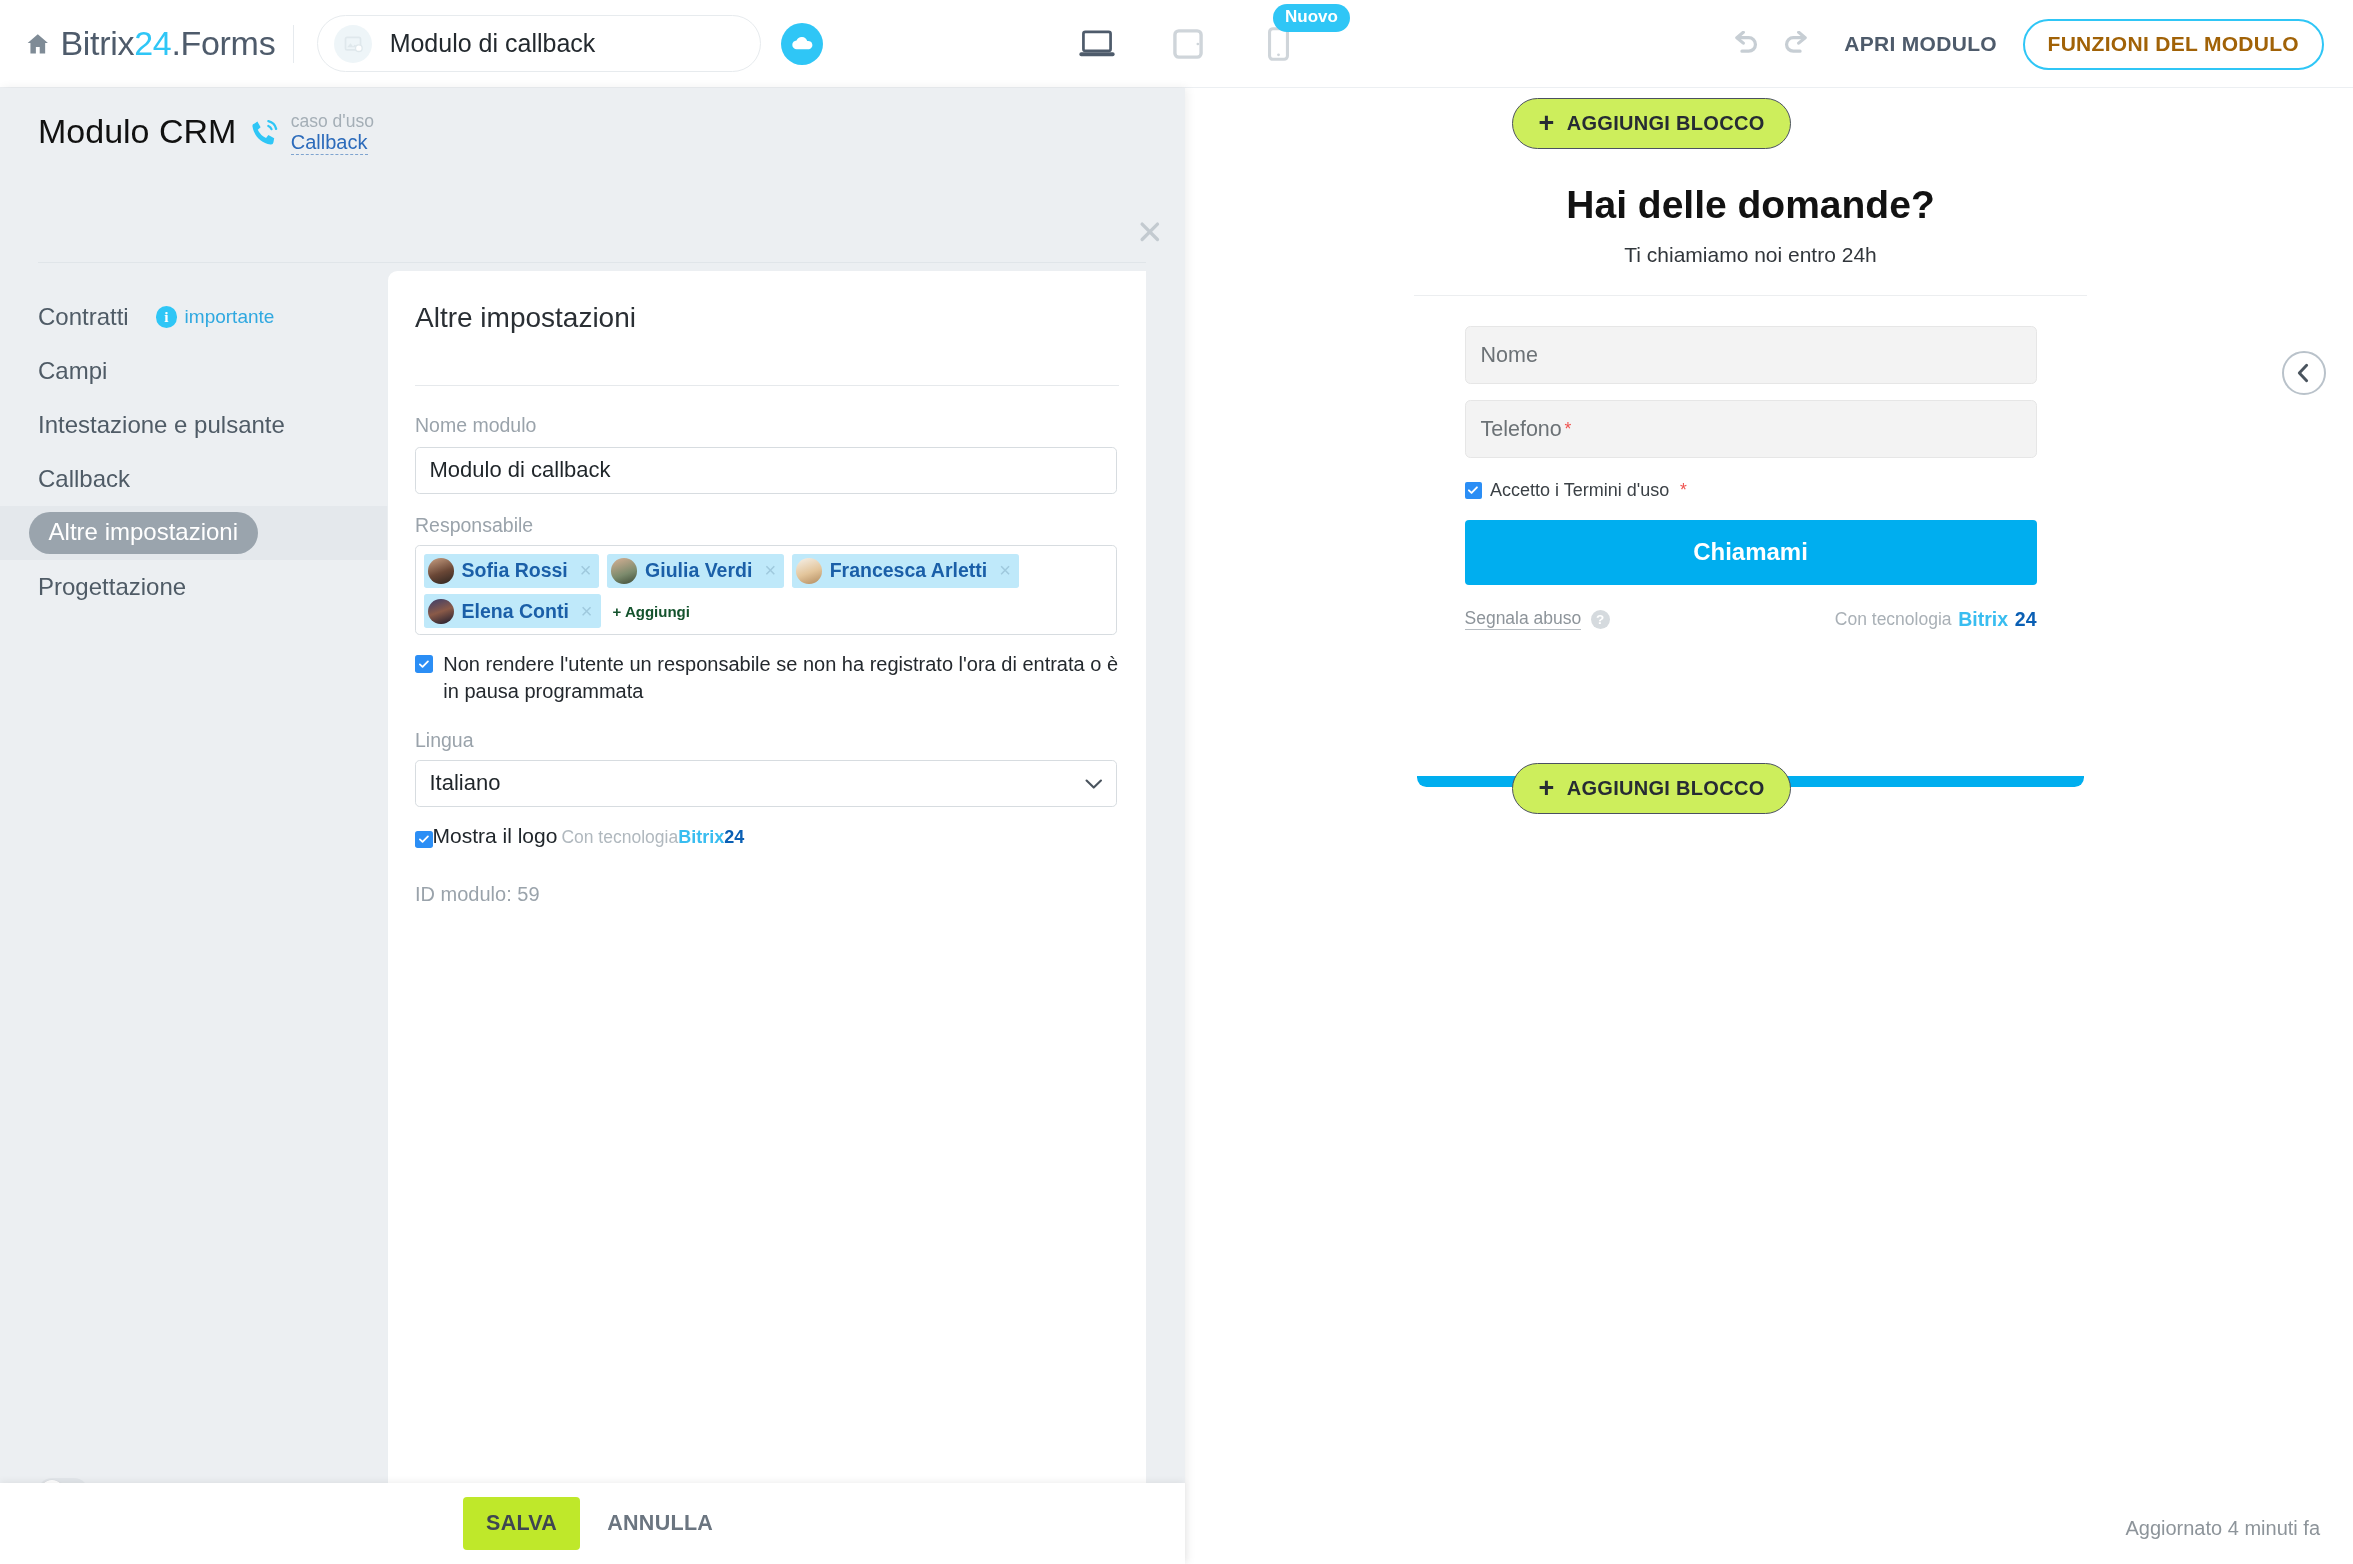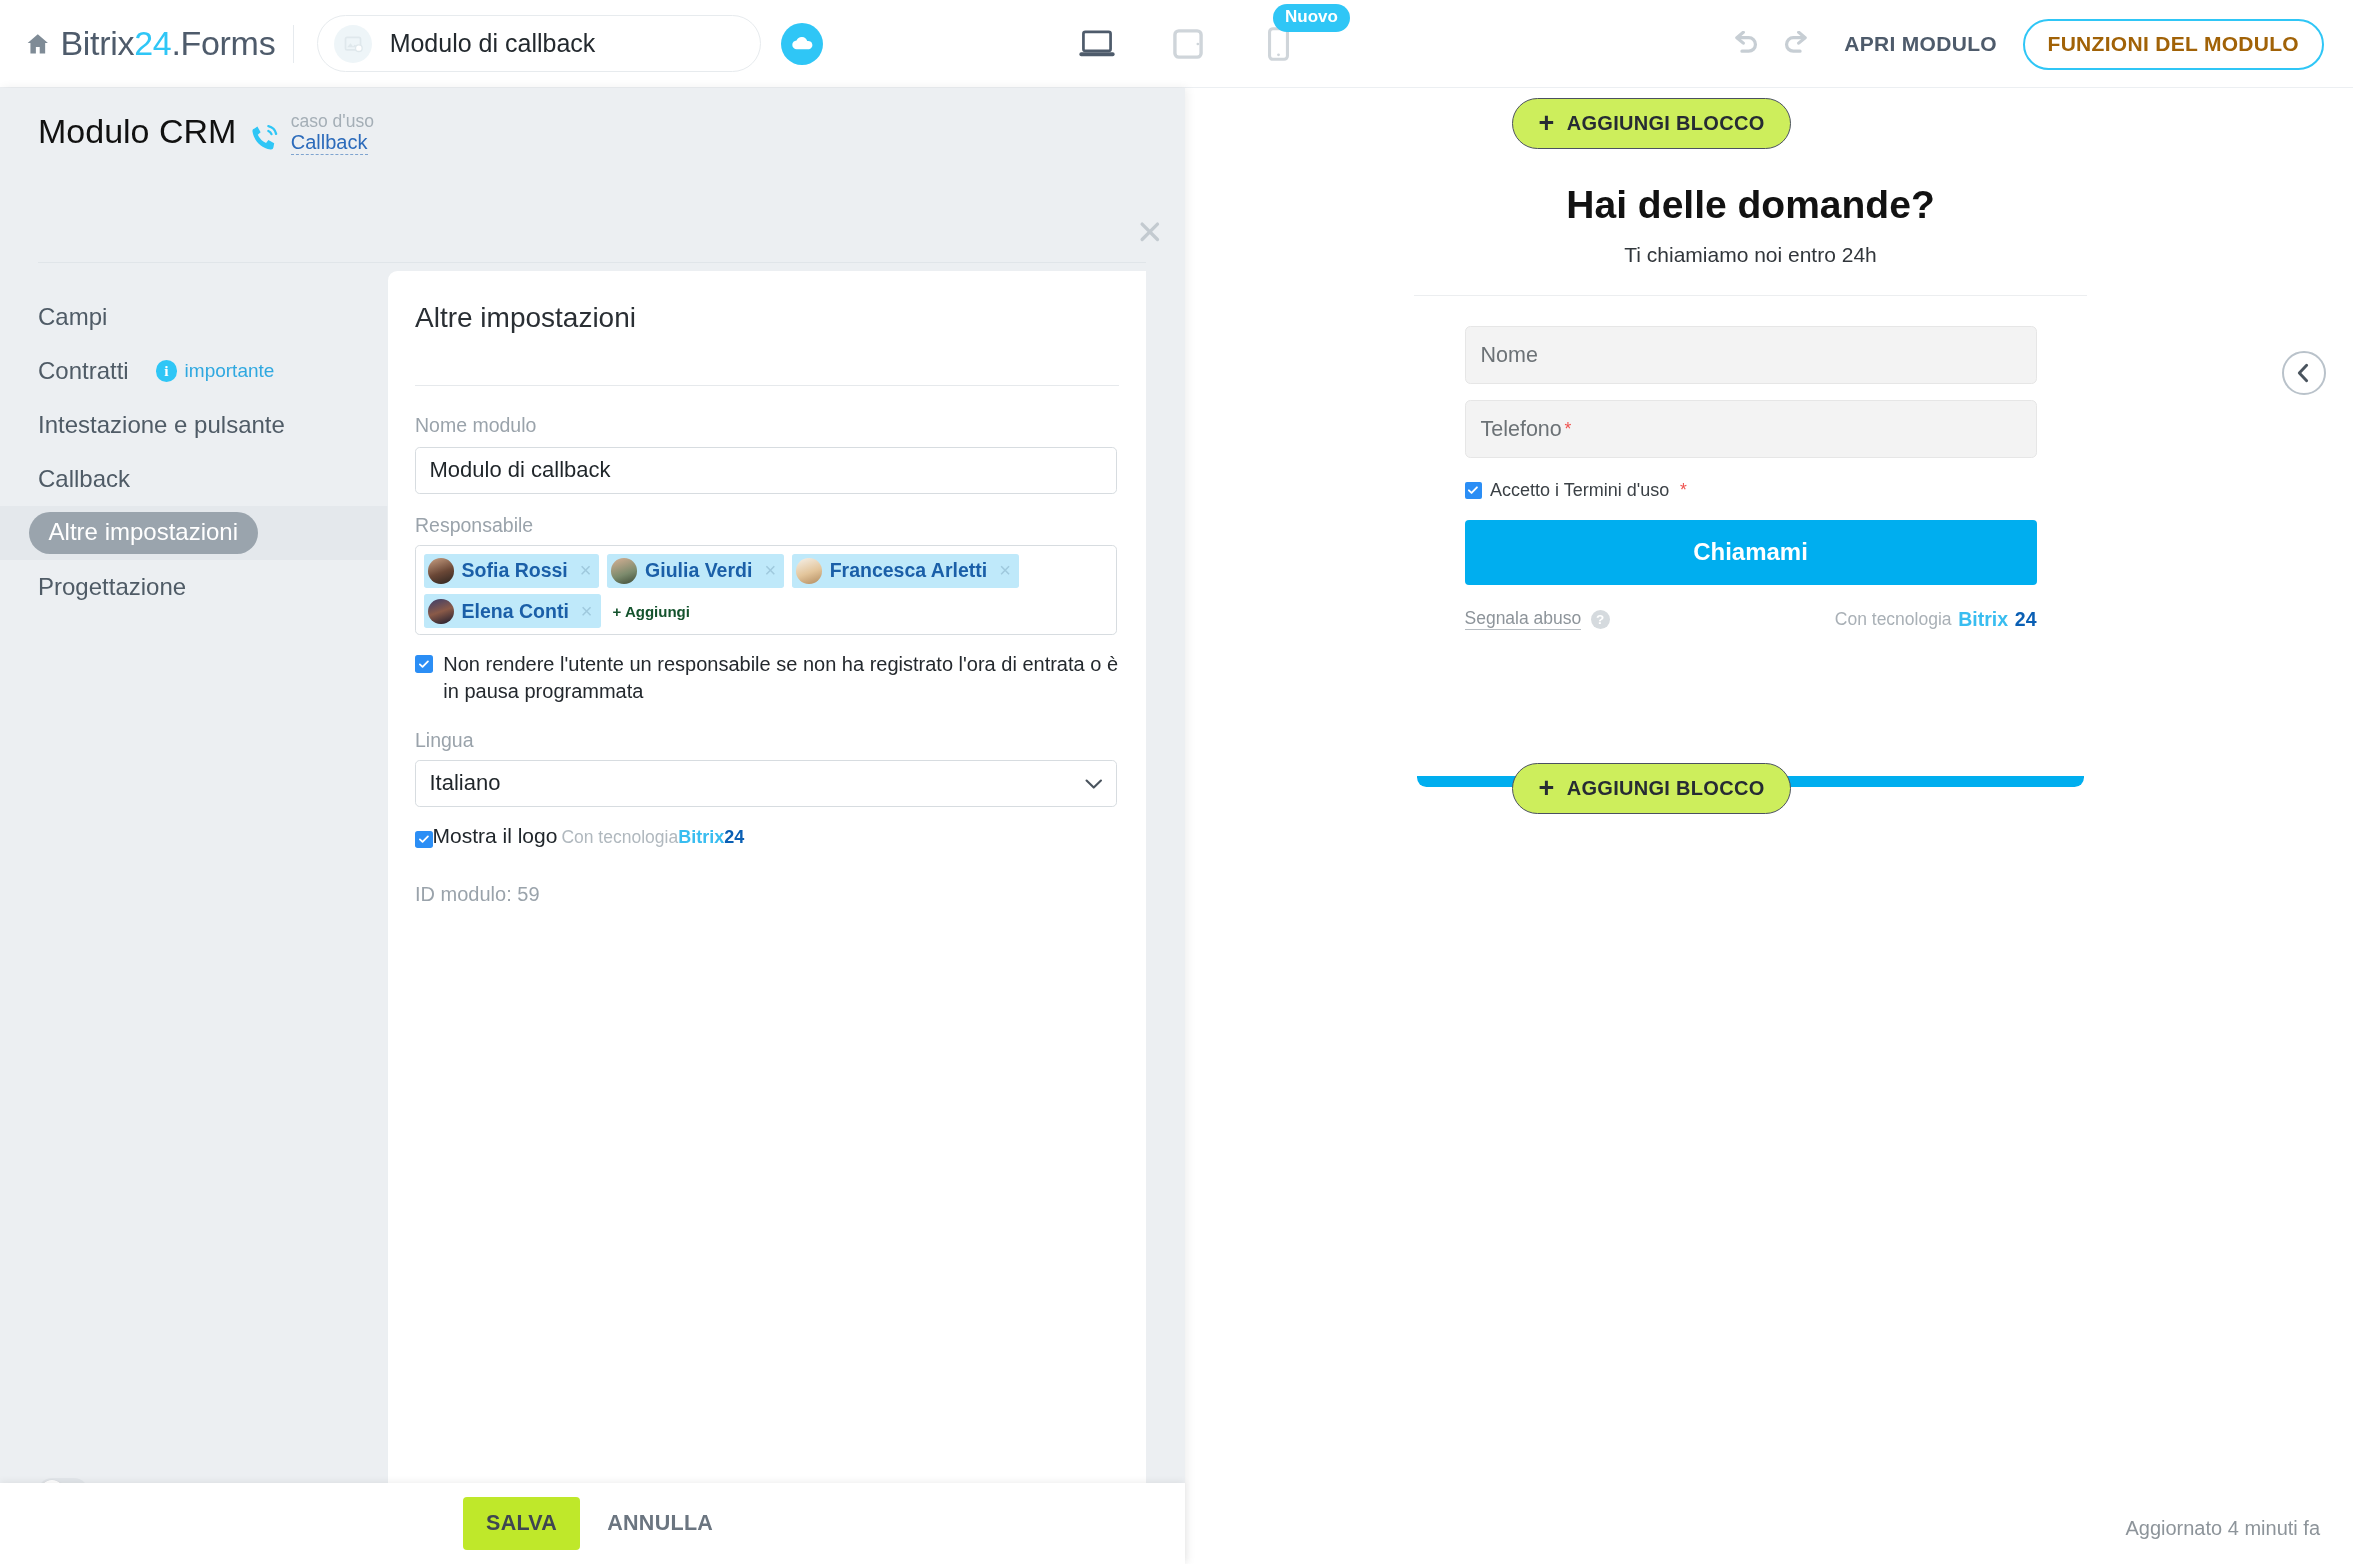--- a/index.html
+++ b/index.html
@@ -81,21 +81,21 @@
     background: #ffffff;
     box-shadow: 2.7px 0 9.4px rgba(0,0,0,0.07);
     z-index: 5;
   }
   .lp-top { position:absolute; left:0; top:0; width:1185px; height:1395px; background:#eceff2; }
   .lp-header { position: absolute; left: 0; top: 0; width: 1185px; height: 83px; }
   .lp-title {
     position: absolute; left: 38px; top: 23.6px;
     font-size: 34px; color: #111; font-weight: 400; white-space: nowrap;
   }
-  .usecase { position: absolute; left: 249px; top: 23px; display: flex; align-items: flex-end; gap: 10.8px; }
+  .usecase { position: absolute; left: 249px; top: 23px; display: flex; align-items: center; gap: 10.8px; }
   .usecase-text { line-height: 1.15; }
   .usecase-label { font-size: 17.5px; color: #a4aeb6; display:block; }
   .usecase-link {
     font-size: 20px; color: #2c6bbb; border-bottom: 1.3px dashed #7ea3cf; display:inline-block;
   }
   .lp-close {
     position: absolute; left: 1134px; top: 128px; width: 31px; height: 31px;
     display:flex; align-items:center; justify-content:center; z-index: 9;
   }
   .lp-divider { position:absolute; left:38px; top:174px; width:1108px; height:1.3px; background:#e0e5e9; }
@@ -370,28 +370,28 @@
 
   <div class="lp-close">
     <svg width="25.6" height="25.6" viewBox="0 0 20 20">
         <path d="M4 4l12 12M16 4 4 16" stroke="#c3cad0" stroke-width="2.6" stroke-linecap="round"></path>
       </svg>
   </div>
   <div class="lp-divider"></div>
 
   <nav class="nav">
     <div class="nav-item">
-      <span>Campi</span>
-    </div>
-    <div class="nav-item">
       <span>Contratti</span>
       <span class="badge-important">
         <span class="info-dot">i</span>
         <span class="badge-txt">importante</span>
       </span>
+    </div>
+    <div class="nav-item">
+      <span>Campi</span>
     </div>
     <div class="nav-item">
       <span>Intestazione e pulsante</span>
     </div>
     <div class="nav-item">
       <span>Callback</span>
     </div>
     <div class="nav-item active">
       <span class="nav-pill">Altre impostazioni</span>
     </div>

